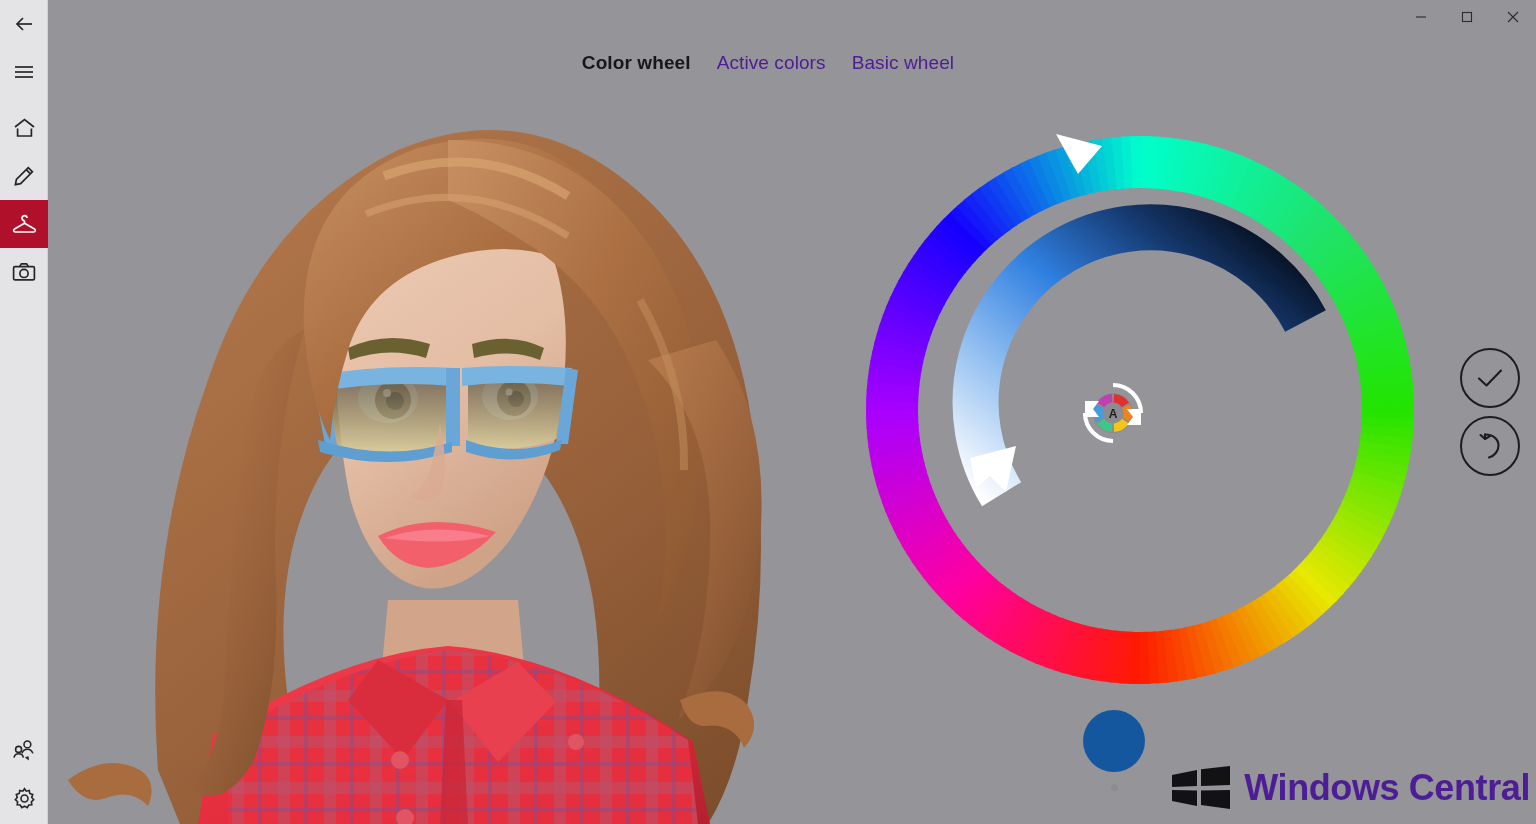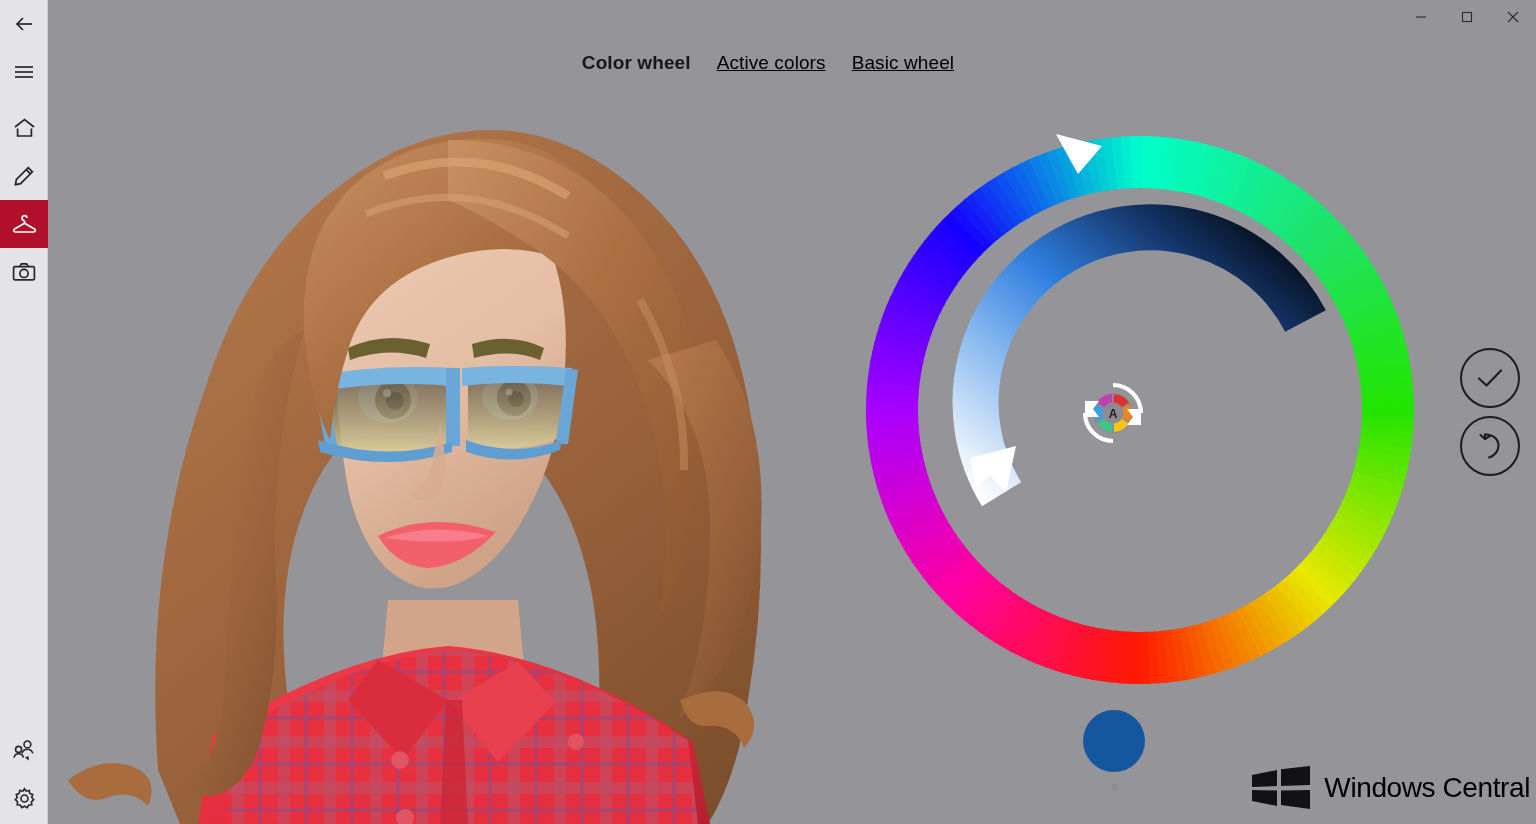--- a/index.html
+++ b/index.html
@@ -46,21 +46,21 @@
   
   #tabs{
     position:absolute; top:52px; left:0; width:1536px;
     display:flex; justify-content:center; align-items:baseline; gap:26px;
     z-index:40;
   }
   .tab{
     font-size:19px; letter-spacing:.1px; white-space:nowrap;
   }
   .tab.active{ color:#17171a; font-weight:600; }
-  .tab.inactive{ color:#000000; font-weight:400;text-decoration:underline; }
+  .tab.inactive{ color:#4c1d95; font-weight:400; }
 
   
   #avatar-stage{
     position:absolute; left:48px; top:0; width:820px; height:824px;
     z-index:10; overflow:hidden;
   }
   #avatar-stage svg{ display:block; }
 
   
   #wheel-area{
@@ -98,21 +98,21 @@
   }
   #pager{ margin-top:12px; display:flex; gap:7px; }
   .dot{ width:7px; height:7px; border-radius:50%; background:#8c8c91; }
 
   
   #watermark{
     position:absolute; right:6px; bottom:8px; height:56px;
     display:flex; align-items:center; gap:12px; z-index:70;
   }
   #wm-text{
-    font-size:28px; font-weight:400; color:#000000; letter-spacing:-.4px;
+    font-size:36px; font-weight:700; color:#4c1d95; letter-spacing:-.4px;
     font-family:"Liberation Sans", sans-serif;
   }
 </style>
 </head>
 <body>
 
 <div id="avatar-stage">
   <svg width="820" height="824" viewBox="0 0 820 824" xmlns="http://www.w3.org/2000/svg">
     <defs>
       <linearGradient id="hairG" x1="0" y1="0" x2="1" y2="1">

